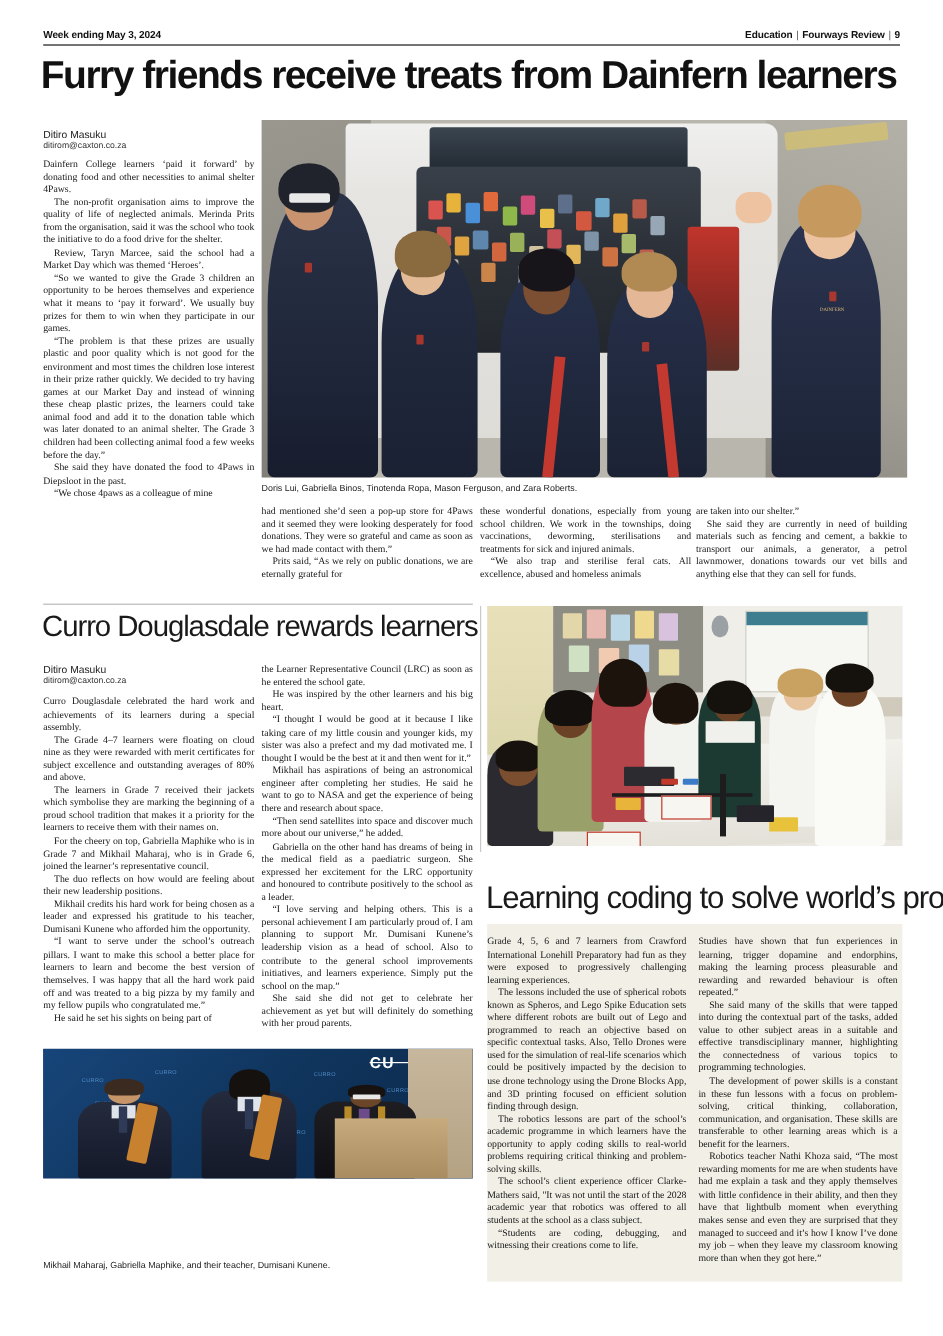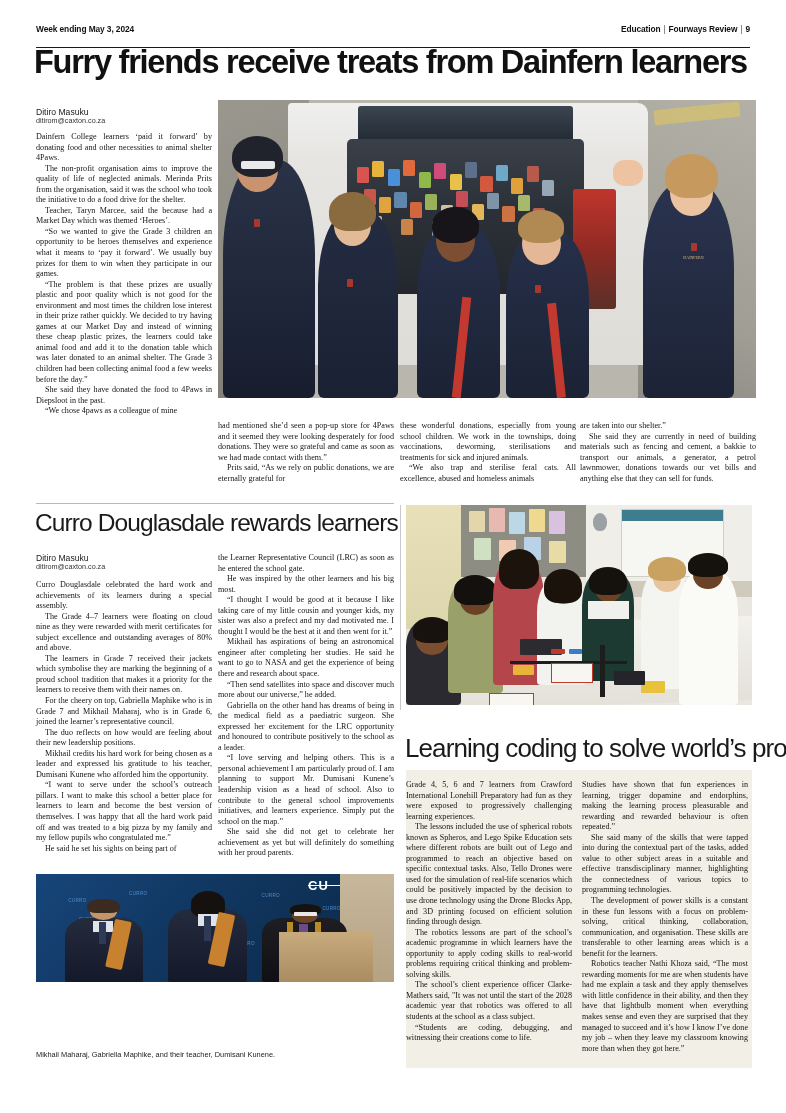--- a/index.html
+++ b/index.html
@@ -19,21 +19,21 @@
 
   
   .masthead {
     position: absolute;
     left: 36px; top: 24px; width: 714px;
     display: flex; justify-content: space-between;
     font-family: "Liberation Sans", sans-serif;
     font-weight: bold;
     font-size: 8.4px;
     letter-spacing: -0.1px;
-    padding-bottom: 13px;
+    padding-bottom: 3px;
     border-bottom: 1.6px solid #1a1a1a;
     color: #111;
   }
   .masthead .right { display: flex; gap: 3px; align-items: flex-end; }
   .masthead .right .sep { font-weight: normal; color: #555; }
   .masthead .right .pageno { font-weight: bold; }
 
   
   .headline-main {
     position: absolute;
@@ -213,21 +213,21 @@
   <div class="headline-main">Furry friends receive treats from Dainfern learners</div>
 
   <div class="byline" style="left:36px; top:107px; width:175px;">
     <div class="name">Ditiro Masuku</div>
     <div class="email">ditirom@caxton.co.za</div>
   </div>
 
   <div class="col" id="a1c1" style="left:36px; top:132px; width:176px;">
       <p class="lead">Dainfern College learners ‘paid it forward’ by donating food and other necessities to animal shelter 4Paws.</p>
       <p>The non-profit organisation aims to improve the quality of life of neglected animals. Merinda Prits from the organisation, said it was the school who took the initiative to do a food drive for the shelter.</p>
-      <p>Teacher, Taryn Marcee, said the because had a Market Day which was themed ‘Heroes’.</p>
+      <p>Review, Taryn Marcee, said the school had a Market Day which was themed ‘Heroes’.</p>
       <p>“So we wanted to give the Grade 3 children an opportunity to be heroes themselves and experience what it means to ‘pay it forward’. We usually buy prizes for them to win when they participate in our games.</p>
       <p>“The problem is that these prizes are usually plastic and poor quality which is not good for the environment and most times the children lose interest in their prize rather quickly. We decided to try having games at our Market Day and instead of winning these cheap plastic prizes, the learners could take animal food and add it to the donation table which was later donated to an animal shelter. The Grade 3 children had been collecting animal food a few weeks before the day.”</p>
       <p>She said they have donated the food to 4Paws in Diepsloot in the past.</p>
       <p>“We chose 4paws as a colleague of mine</p>
     </div>
 
   <div class="photo ph1" style="left:218px; top:100px; width:538px; height:298px;">
     <div class="tar-l"></div>
     <div class="tar-r"></div>
     <div class="yellowline"></div>
@@ -296,20 +296,21 @@
 
     <div class="kid" style="left:79%; bottom:0; width:17%; height:72%;
       background:linear-gradient(180deg,#2b3450,#1c2336);"></div>
     <div class="head" style="left:84%; top:23%; width:8%; height:16%; background:#ecc3a1;"></div>
     <div class="hair" style="left:83%; top:18%; width:10%; height:15%; background:#c69a5e;"></div>
     <div style="position:absolute; left:73.5%; top:20%; width:5.5%; height:9%; background:#eec3a2; border-radius:40%;"></div>
     <div class="crest" style="left:88%; top:48%;"></div>
     <div style="position:absolute; left:86.5%; top:52%; width:5%; height:6%; color:#d8b97a; font-size:4px; font-family:'Liberation Serif',serif;">DAINFERN</div>
   </div>
 
+  <div class="caption" style="left:218px; top:402px; width:538px;">Doris Lui, Gabriella Binos, Tinotenda Ropa, Mason Ferguson, and Zara Roberts.</div>
 
   <div class="col" id="a1c2" style="left:218px; top:421px; width:176px;">
       <p class="lead">had mentioned she’d seen a pop-up store for 4Paws and it seemed they were looking desperately for food donations. They were so grateful and came as soon as we had made contact with them.”</p>
       <p>Prits said, “As we rely on public donations, we are eternally grateful for</p>
     </div>
   <div class="col" id="a1c3" style="left:400px; top:421px; width:176px;">
       <p class="lead">these wonderful donations, especially from young school children. We work in the townships, doing vaccinations, deworming, sterilisations and treatments for sick and injured animals.</p>
       <p>“We also trap and sterilise feral cats. All excellence, abused and homeless animals</p>
     </div>
   <div class="col" id="a1c4" style="left:580px; top:421px; width:176px;">
@@ -331,21 +332,21 @@
       <p>The Grade 4–7 learners were floating on cloud nine as they were rewarded with merit certificates for subject excellence and outstanding averages of 80% and above.</p>
       <p>The learners in Grade 7 received their jackets which symbolise they are marking the beginning of a proud school tradition that makes it a priority for the learners to receive them with their names on.</p>
       <p>For the cheery on top, Gabriella Maphike who is in Grade 7 and Mikhail Maharaj, who is in Grade 6, joined the learner’s representative council.</p>
       <p>The duo reflects on how would are feeling about their new leadership positions.</p>
       <p>Mikhail credits his hard work for being chosen as a leader and expressed his gratitude to his teacher, Dumisani Kunene who afforded him the opportunity.</p>
       <p>“I want to serve under the school’s outreach pillars. I want to make this school a better place for learners to learn and become the best version of themselves. I was happy that all the hard work paid off and was treated to a big pizza by my family and my fellow pupils who congratulated me.”</p>
       <p>He said he set his sights on being part of</p>
     </div>
   <div class="col" id="a2c2" style="left:218px; top:553px; width:176px;">
       <p class="lead">the Learner Representative Council (LRC) as soon as he entered the school gate.</p>
-      <p>He was inspired by the other learners and his big most.</p>
+      <p>He was inspired by the other learners and his big heart.</p>
       <p>“I thought I would be good at it because I like taking care of my little cousin and younger kids, my sister was also a prefect and my dad motivated me. I thought I would be the best at it and then went for it.”</p>
       <p>Mikhail has aspirations of being an astronomical engineer after completing her studies. He said he want to go to NASA and get the experience of being there and research about space.</p>
       <p>“Then send satellites into space and discover much more about our universe,” he added.</p>
       <p>Gabriella on the other hand has dreams of being in the medical field as a paediatric surgeon. She expressed her excitement for the LRC opportunity and honoured to contribute positively to the school as a leader.</p>
       <p>“I love serving and helping others. This is a personal achievement I am particularly proud of. I am planning to support Mr. Dumisani Kunene’s leadership vision as a head of school. Also to contribute to the general school improvements initiatives, and learners experience. Simply put the school on the map.”</p>
       <p>She said she did not get to celebrate her achievement as yet but will definitely do something with her proud parents.</p>
     </div>
 
   <div class="photo ph3" style="left:36px; top:874px; width:358px; height:108px;">
     <div class="backdrop"></div>

